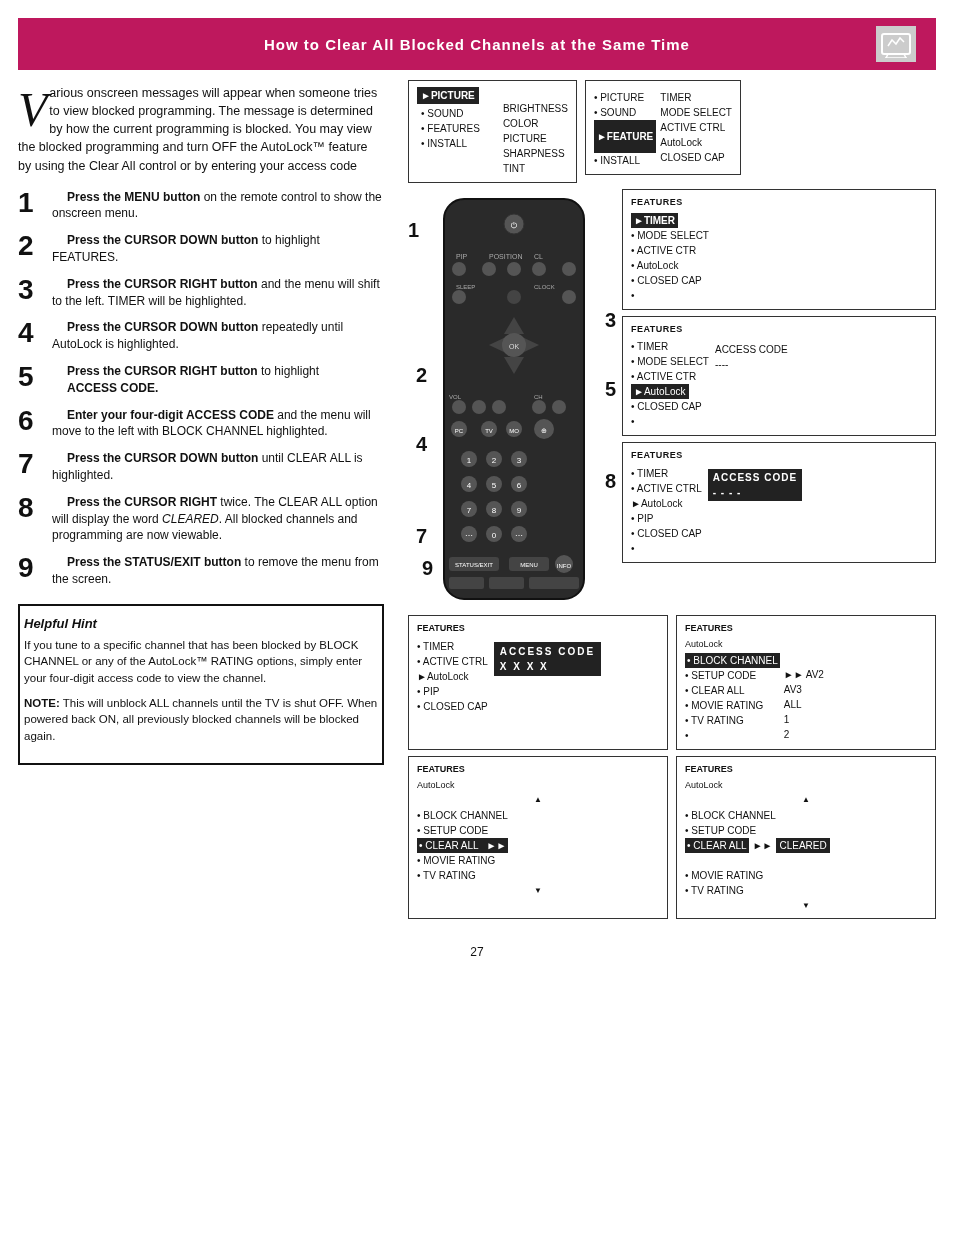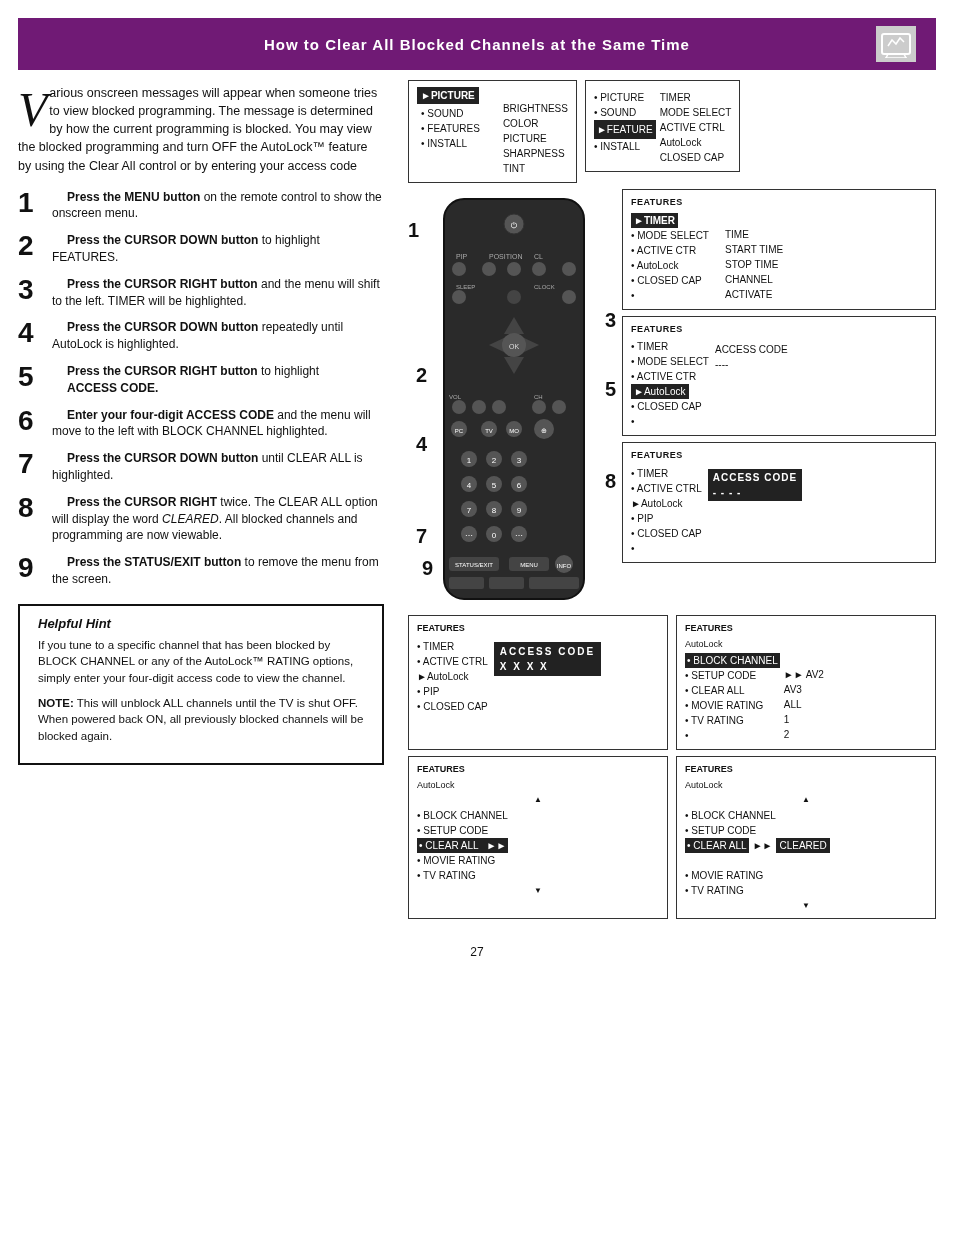--- a/index.html
+++ b/index.html
@@ -8,21 +8,21 @@
       min-height: 1235px;
       background: #fff;
       font-family: Arial, sans-serif;
       font-size: 13px;
       color: #111;
       position: relative;
     }
 
     
     .page-header {
-      background: #701a75;
+      background: #be185d;
       color: #fff;
       text-align: center;
       padding: 8px 20px;
       margin: 18px 18px 0 18px;
       display: flex;
       align-items: center;
       justify-content: space-between;
     }
     .page-header h1 {
       font-size: 15px;
@@ -90,21 +90,21 @@
       font-size: 12px;
       line-height: 1.4;
     }
     .step-text strong {
       font-weight: bold;
       margin-left: 15px;
     }
 
     .hint-box {
       border: 2px solid #111;
-      padding: 10px 18px;
+      padding: 10px 4px;
       margin-top: 16px;
     }
     .hint-title {
       font-size: 13px;
       font-weight: bold;
       font-style: italic;
       margin-bottom: 6px;
     }
     .hint-body {
       font-size: 11.5px;
@@ -232,21 +232,21 @@
             </div>
           </div>
         </div>
 
         <div class="menu-box" style="min-width:155px; font-size:10px;">
           <div style="display:flex; gap:4px;">
             <div>
               <div style="height:3px;"></div>
               <span>• PICTURE</span><br>
               <span>• SOUND</span><br>
-              <span style="background:#222;color:#fff;padding:2px 3px;display:inline-block;">►FEATURE</span><br>
+              <span style="background:#222;color:#fff;padding:9px 3px;display:inline-block;font-weight:bold;">►FEATURE</span><br>
               <span>• INSTALL</span>
             </div>
             <div>
               <div style="height:3px;"></div>
               <span>TIMER</span><br>
               <span>MODE SELECT</span><br>
               <span>ACTIVE CTRL</span><br>
               <span>AutoLock</span><br>
               <span>CLOSED CAP</span>
             </div>
@@ -361,28 +361,20 @@
           <div class="menu-box" style="font-size:10px;">
             <div style="font-weight:bold;font-size:9px;letter-spacing:0.5px;margin-bottom:3px;">FEATURES</div>
             <div style="display:flex; gap:16px;">
               <div>
                 <div style="background:#222;color:#fff;padding:0 3px;display:inline-block;font-weight:bold;">►TIMER</div><br>
                 <span>• MODE SELECT</span><br>
                 <span>• ACTIVE CTR</span><br>
                 <span>• AutoLock</span><br>
                 <span>• CLOSED CAP</span><br>
                 <span>•</span>
-              </div>
-              <div>
-                <div style="height:14px;"></div>
-                <span>TIME</span><br>
-                <span>START TIME</span><br>
-                <span>STOP TIME</span><br>
-                <span>CHANNEL</span><br>
-                <span>ACTIVATE</span>
               </div>
             </div>
           </div>
 
           <div class="menu-box" style="font-size:10px;">
             <div style="font-weight:bold;font-size:9px;letter-spacing:0.5px;margin-bottom:3px;">FEATURES</div>
             <div style="display:flex; gap:6px;">
               <div>
                 <span>• TIMER</span><br>
                 <span>• MODE SELECT</span><br>

